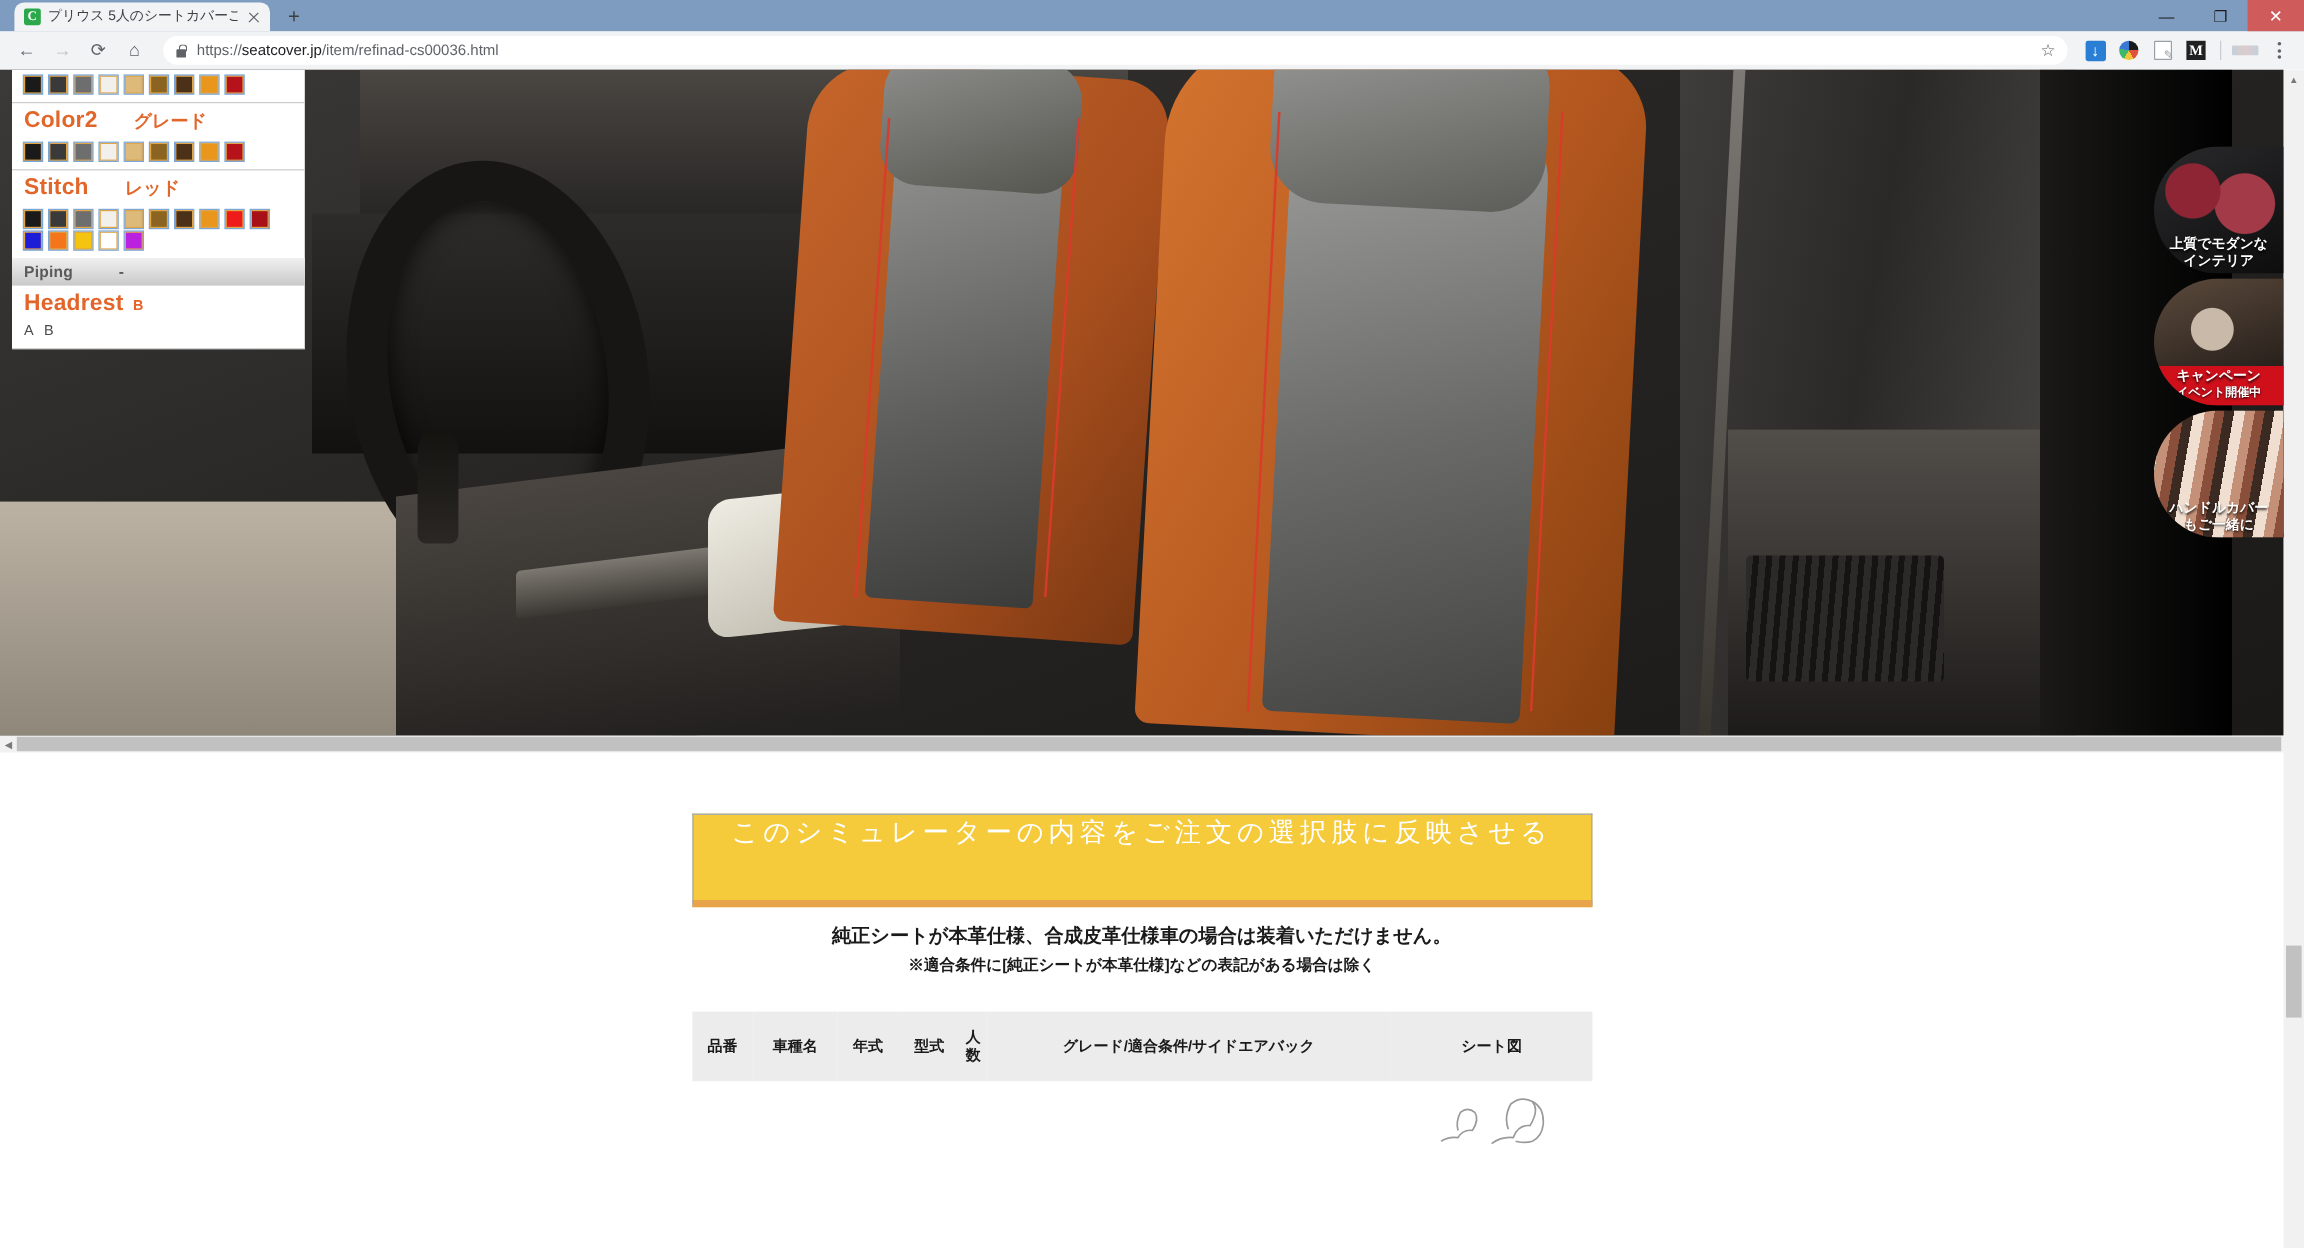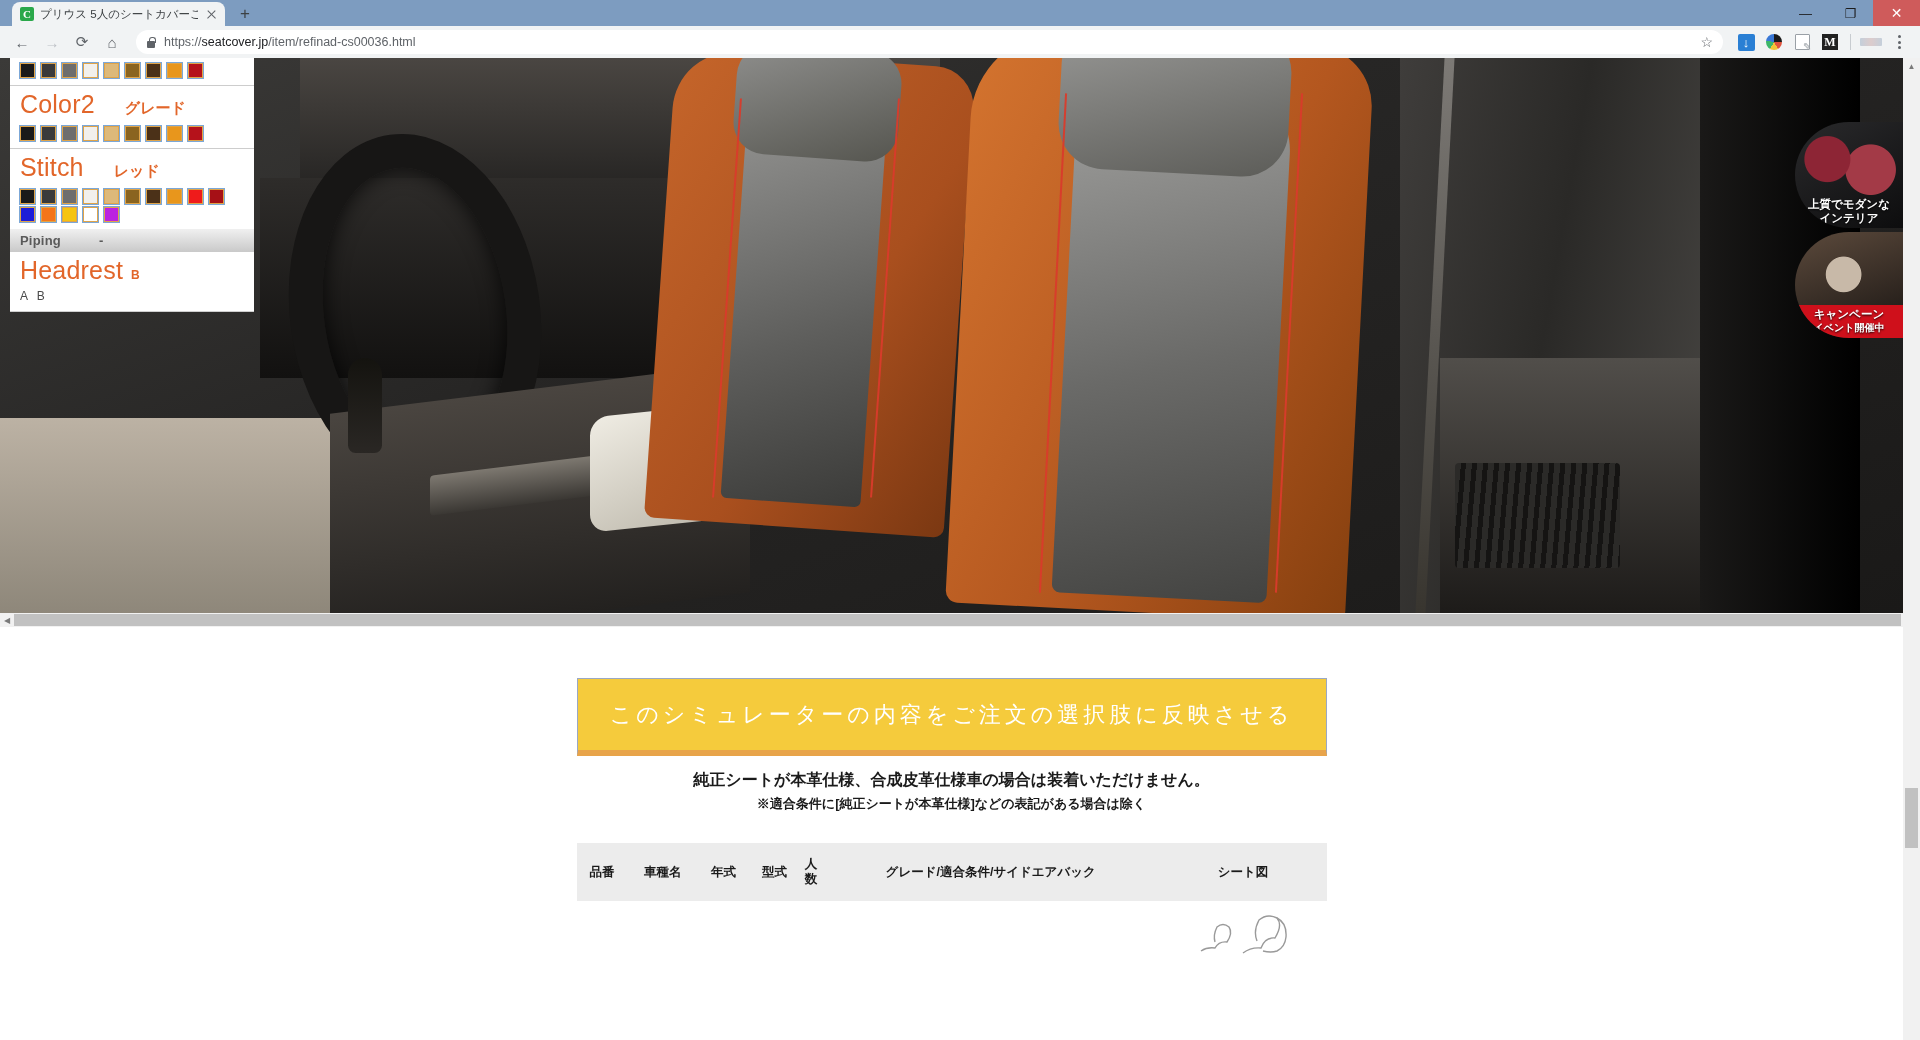--- a/index.html
+++ b/index.html
@@ -276,21 +276,21 @@
     border: 1px solid #e0a449;
     outline: 1px solid #7ba7d7;
     outline-offset: 0px;
     cursor: pointer; flex: 0 0 auto;
   }
   .sim-divider { height: 1px; background: #cdcdcd; }
   .sim-row {
     display: flex; align-items: baseline; gap: 30px;
     padding: 4px 10px 2px 10px;
   }
-  .sim-label { font-size: 25px; font-weight: normal; color: #e2662a; letter-spacing:.2px;}
+  .sim-label { font-size: 19px; font-weight: bold; color: #e2662a; letter-spacing:.2px;}
   .sim-value { font-size: 15px; font-weight: bold; color: #e2662a; }
   .sim-row.piping {
     background: linear-gradient(180deg,#f0f0f0,#c9c9c9);
     padding: 4px 10px; gap: 38px;
   }
   .sim-row.piping .sim-label { font-size: 13px; color:#5a5a5a; font-weight:bold;}
   .sim-row.piping .sim-value { font-size: 13px; color:#5a5a5a; }
   .sim-row.headrest .sim-value { font-size: 12px; vertical-align: super; }
   .sim-options { padding: 2px 10px 8px 10px; font-size: 12px; color: #4a4a4a; letter-spacing: 3px;}
 
@@ -346,21 +346,21 @@
   .content {
     position: absolute; top: 600px; left: 0; width: 1903px;
     display: flex; flex-direction: column; align-items: center;
   }
   .cta {
     margin-top: 20px;
     width: 750px; height: 78px;
     background: #f5cb3c;
     border: 1px solid #9aa8c4;
     border-bottom: 6px solid #e8a44a;
-    display: flex; align-items: center; justify-content: center;
+    display: flex; justify-content: center;
     cursor: pointer;
   }
   .cta-text {
     color: #fff; font-size: 22px; letter-spacing: 4px;
   }
   .fit-header {
     margin-top: 52px;
     width: 750px; height: 40px;
     background: #000;
     border-top: 2px solid #c6a75e;
@@ -570,20 +570,27 @@
           <div class="rail-cap">
             <span>上質でモダンな</span><br>
             <span>インテリア</span>
           </div>
         </div>
         <div class="rail-item rail-2">
           <div class="rail-img"></div>
           <div class="rail-cap red">
             <span>キャンペーン</span>
             <span class="small">イベント開催中</span>
+          </div>
+        </div>
+        <div class="rail-item rail-3">
+          <div class="rail-img"></div>
+          <div class="rail-cap">
+            <span>ハンドルカバー</span><br>
+            <span>もご一緒に</span>
           </div>
         </div>
       </div>
     </div>
 
     <div class="hscroll">
       <div class="hscroll-lbtn">◀</div>
       <div class="hscroll-thumb"></div>
     </div>
 

